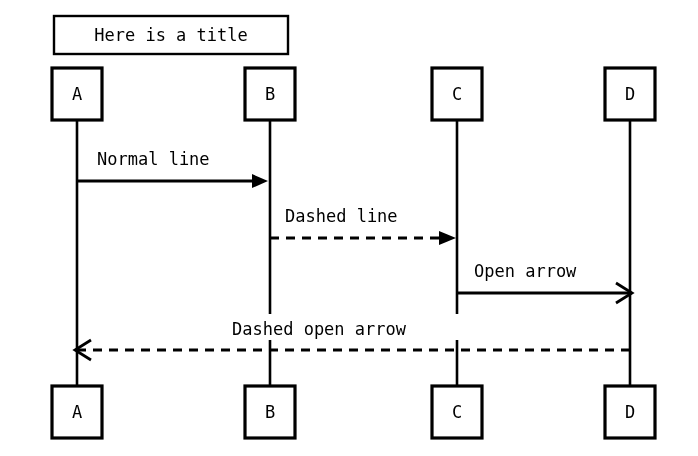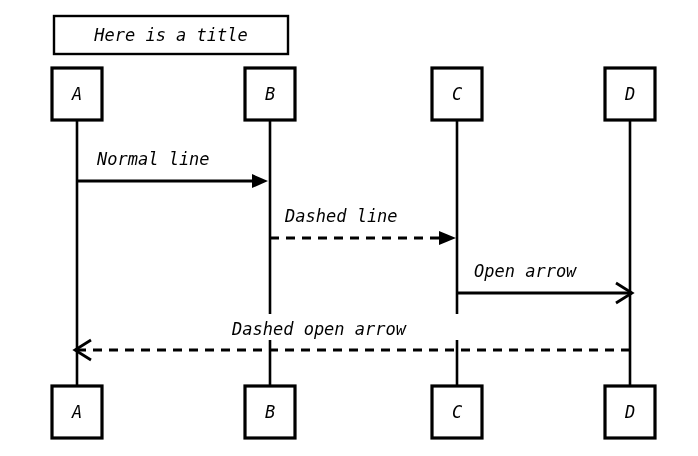--- a/index.html
+++ b/index.html
@@ -11,21 +11,20 @@
     width: 698px;
     height: 456px;
     font-family: "DejaVu Sans Mono", "Liberation Mono", monospace;
     color: #000000;
     overflow: hidden;
   }
   #diagram-root {
     position: relative;
     width: 698px;
     height: 444px;
-    font-style: italic;
   }
   svg#sequence-canvas {
     position: absolute;
     top: 0;
     left: 0;
     width: 698px;
     height: 456px;
     display: block;
   }
   .box-label,

